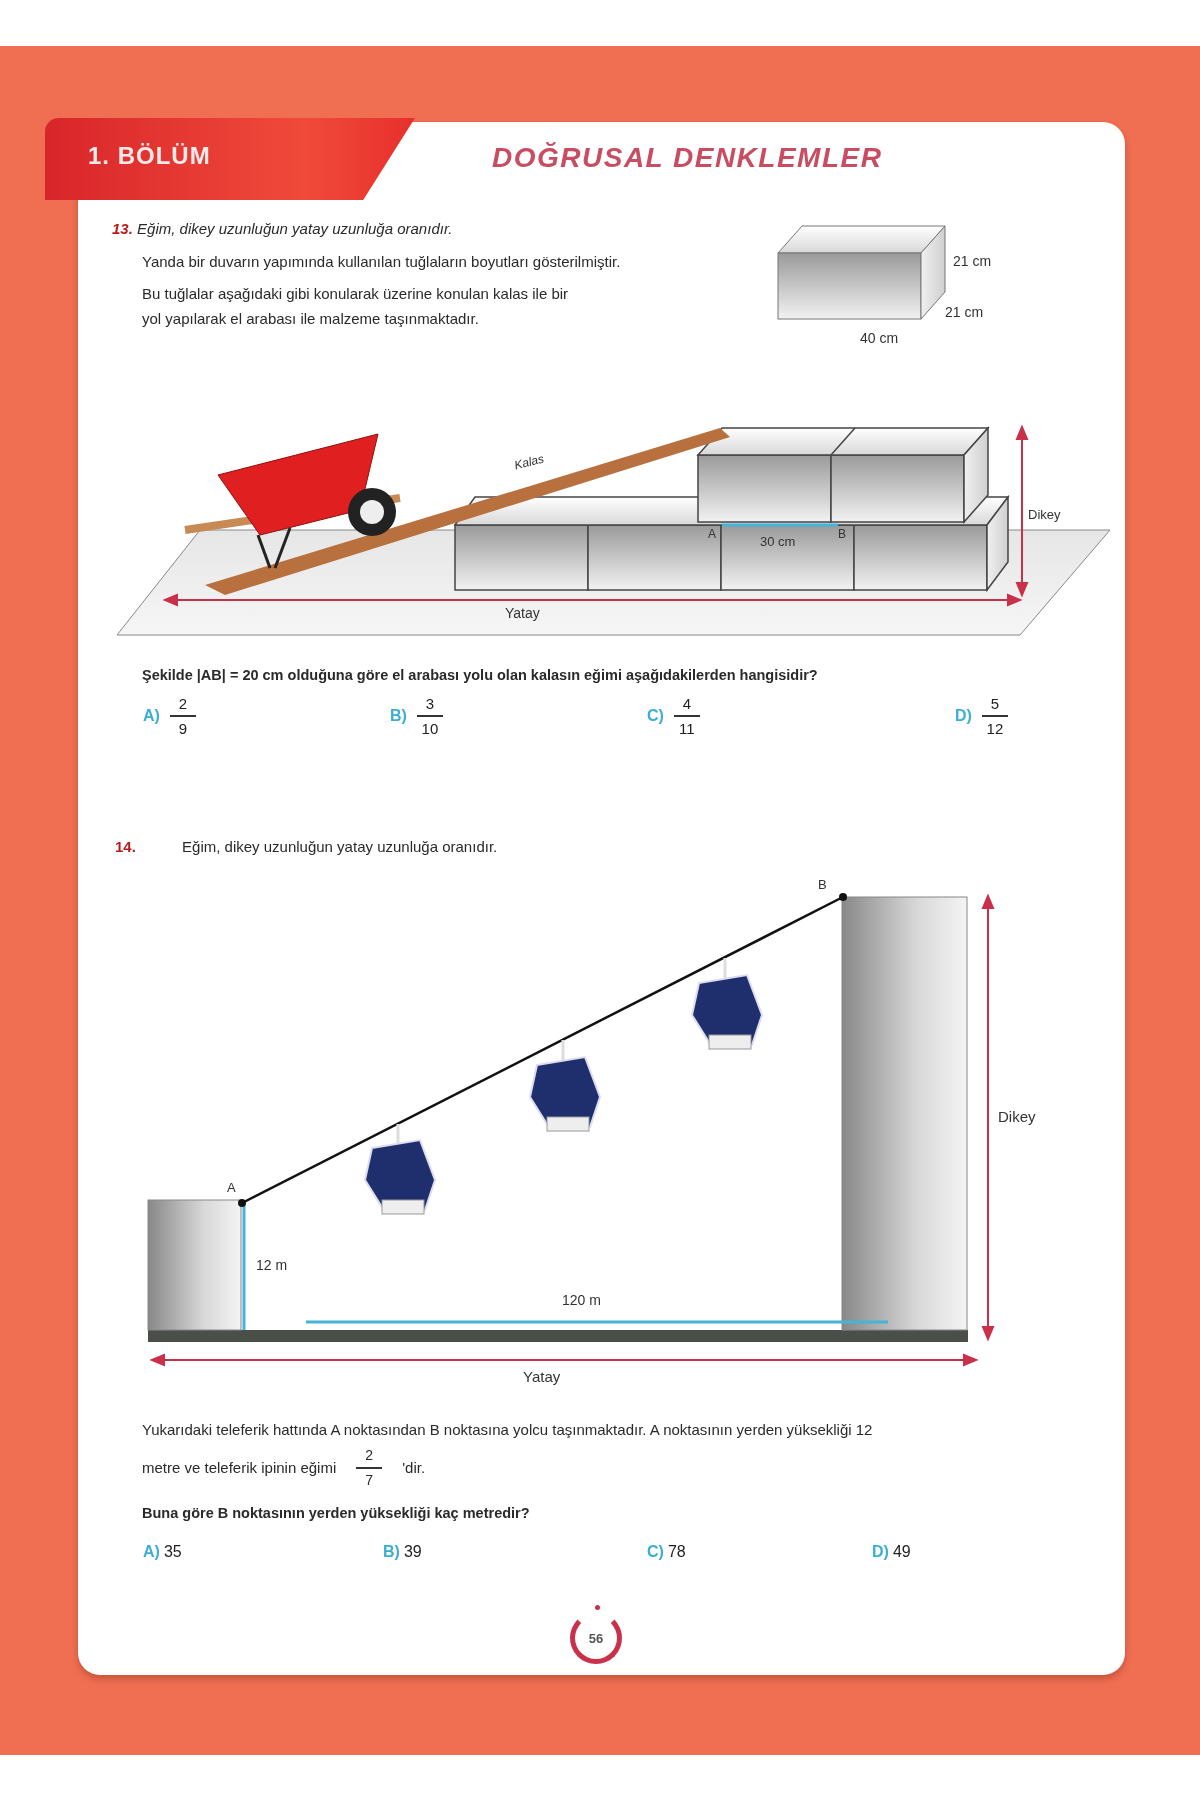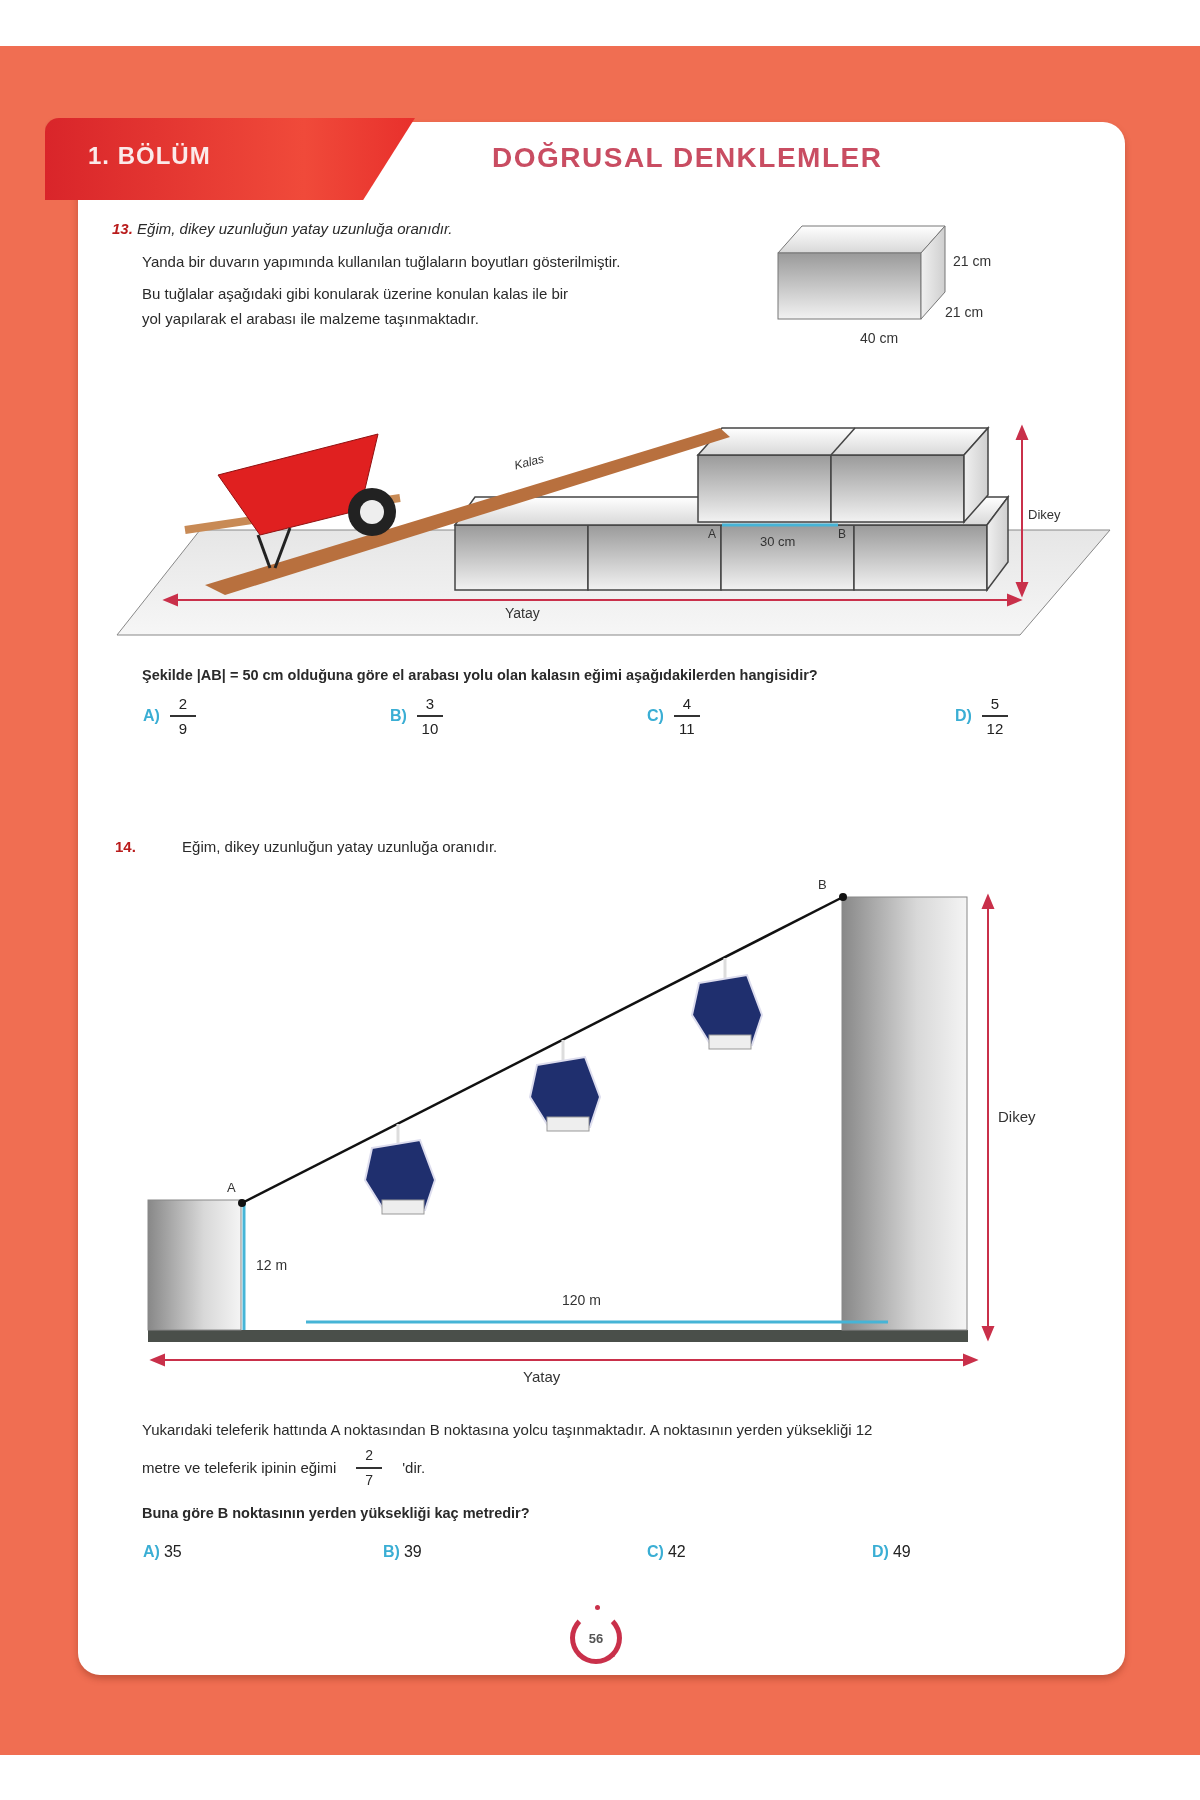--- a/index.html
+++ b/index.html
@@ -2,21 +2,21 @@
 <html><head>
 <meta charset="utf-8">
 <style>
   html,body{margin:0;padding:0;}
   body{width:1200px;height:1800px;background:#ffffff;position:relative;overflow:hidden;font-family:"Liberation Sans",sans-serif;color:#222;}
   .frame{position:absolute;left:0;top:46px;width:1200px;height:1709px;background:#f06e52;}
   .card{position:absolute;left:78px;top:122px;width:1047px;height:1553px;background:#fff;border-radius:22px;box-shadow:0 4px 6px rgba(120,40,20,.35);}
   .tab{position:absolute;left:45px;top:118px;width:370px;height:82px;background:linear-gradient(90deg,#d9252a,#f04a3a 70%,#e8302c);
        clip-path:polygon(0 0,100% 0,86% 100%,0 100%);border-radius:14px 0 0 0;box-shadow:0 3px 4px rgba(0,0,0,.25);}
   .tab-label{position:absolute;left:88px;top:142px;color:#fbeaea;font-weight:bold;font-size:24px;letter-spacing:1px;}
-  .title{position:absolute;left:492px;top:142px;color:#c94d62;font-weight:bold;font-size:28px;letter-spacing:1.5px;}
+  .title{position:absolute;left:492px;top:142px;color:#c94d62;font-weight:bold;font-size:28px;letter-spacing:1.5px;font-style:italic;}
   .qnum{color:#b91c1c;font-weight:bold;}
   .txt{position:absolute;font-size:15px;color:#2a2a2a;}
   .it{font-style:italic;}
   .b{font-weight:bold;}
   .opt{position:absolute;font-size:16px;display:flex;align-items:center;gap:10px;}
   .opt .l{color:#3aaed4;font-weight:bold;}
   .frac{display:inline-flex;flex-direction:column;align-items:center;font-size:15px;line-height:17px;}
   .frac .bar{width:26px;height:1.5px;background:#333;margin:3px 0;}
   .lbl{position:absolute;font-size:14px;color:#333;}
   svg{position:absolute;left:0;top:0;}
@@ -113,21 +113,21 @@
     <polygon points="1022,595 1017,583 1027,583"></polygon>
   </g>
 </svg>
 <div class="lbl it" style="left:514px;top:455px;transform:rotate(-14deg);font-size:12px;">Kalas</div>
 <div class="lbl" style="left:708px;top:527px;font-size:12px;">A</div>
 <div class="lbl" style="left:838px;top:527px;font-size:12px;">B</div>
 <div class="lbl" style="left:760px;top:534px;font-size:13px;">30 cm</div>
 <div class="lbl" style="left:1028px;top:507px;font-size:13px;">Dikey</div>
 <div class="lbl" style="left:505px;top:605px;font-size:14px;">Yatay</div>
 
-<div class="txt b" style="left:142px;top:667px;font-size:14.5px;">Şekilde |AB| = 50 cm olduğuna göre el arabası yolu olan kalasın eğimi aşağıdakilerden hangisidir?</div>
+<div class="txt b" style="left:142px;top:667px;font-size:14.5px;">Şekilde |AB| = 20 cm olduğuna göre el arabası yolu olan kalasın eğimi aşağıdakilerden hangisidir?</div>
 
 <div>
   <div class="opt" style="left:143px;top:695px;">
     <span class="l">A)</span>
     <span class="frac">
         <span>2</span>
         <span class="bar"></span>
         <span>9</span>
       </span>
   </div>
@@ -226,21 +226,21 @@
   <div class="opt" style="left:143px;top:1543px;gap:4px;">
       <span class="l">A)</span>
       <span>35</span>
     </div>
   <div class="opt" style="left:383px;top:1543px;gap:4px;">
       <span class="l">B)</span>
       <span>39</span>
     </div>
   <div class="opt" style="left:647px;top:1543px;gap:4px;">
       <span class="l">C)</span>
-      <span>42</span>
+      <span>78</span>
     </div>
   <div class="opt" style="left:872px;top:1543px;gap:4px;">
       <span class="l">D)</span>
       <span>49</span>
     </div>
 </div>
 
 <div class="pdot"></div>
 <div class="pnum">56</div>
 

